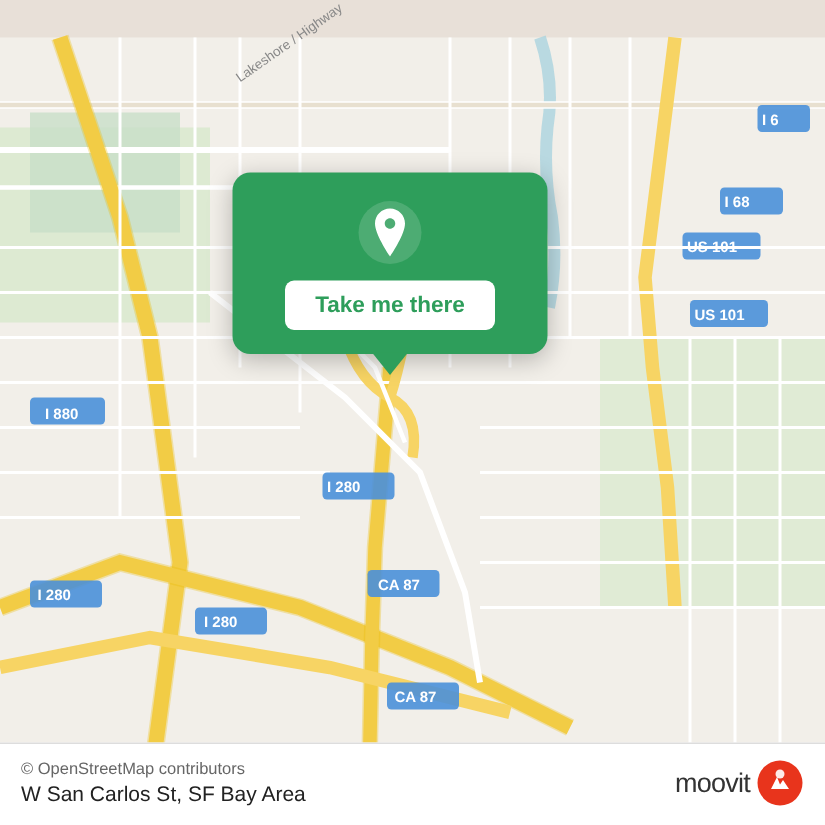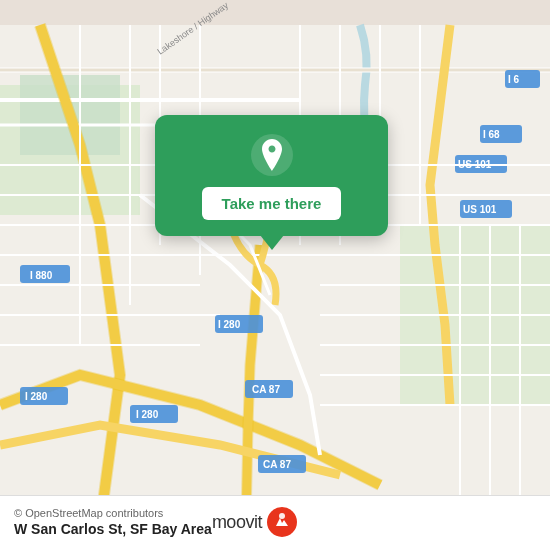--- a/index.html
+++ b/index.html
@@ -30,40 +30,41 @@
 
     
     .bottom-bar {
       position: absolute;
       bottom: 0;
       left: 0;
       right: 0;
       background: white;
       padding: 10px 14px 12px 14px;
       display: flex;
+      justify-content: space-between;
       align-items: center;
       border-top: 1px solid #ddd;
       z-index: 10;
     }
 
     .bottom-left {
       display: flex;
       flex-direction: column;
       gap: 2px;
     }
 
     .copyright-text {
       font-size: 11px;
       color: #666;
     }
 
     .location-text {
       font-size: 14px;
       color: #222;
-      font-weight: 700;
+      font-weight: 400;
     }
 
     
     .moovit-logo {
       display: flex;
       align-items: center;
       gap: 4px;
     }
 
     .moovit-text {
@@ -76,21 +77,21 @@
     .moovit-icon {
       width: 32px;
       height: 32px;
     }
 
     
     .popup-card {
       position: absolute;
       top: 115px;
       left: 155px;
-      width: 233px;
+      width: 210px;
       background: #2e9e5b;
       border-radius: 12px;
       padding: 18px 16px 16px 16px;
       display: flex;
       flex-direction: column;
       align-items: center;
       gap: 10px;
       z-index: 20;
       box-shadow: 0 4px 16px rgba(0,0,0,0.25);
     }

